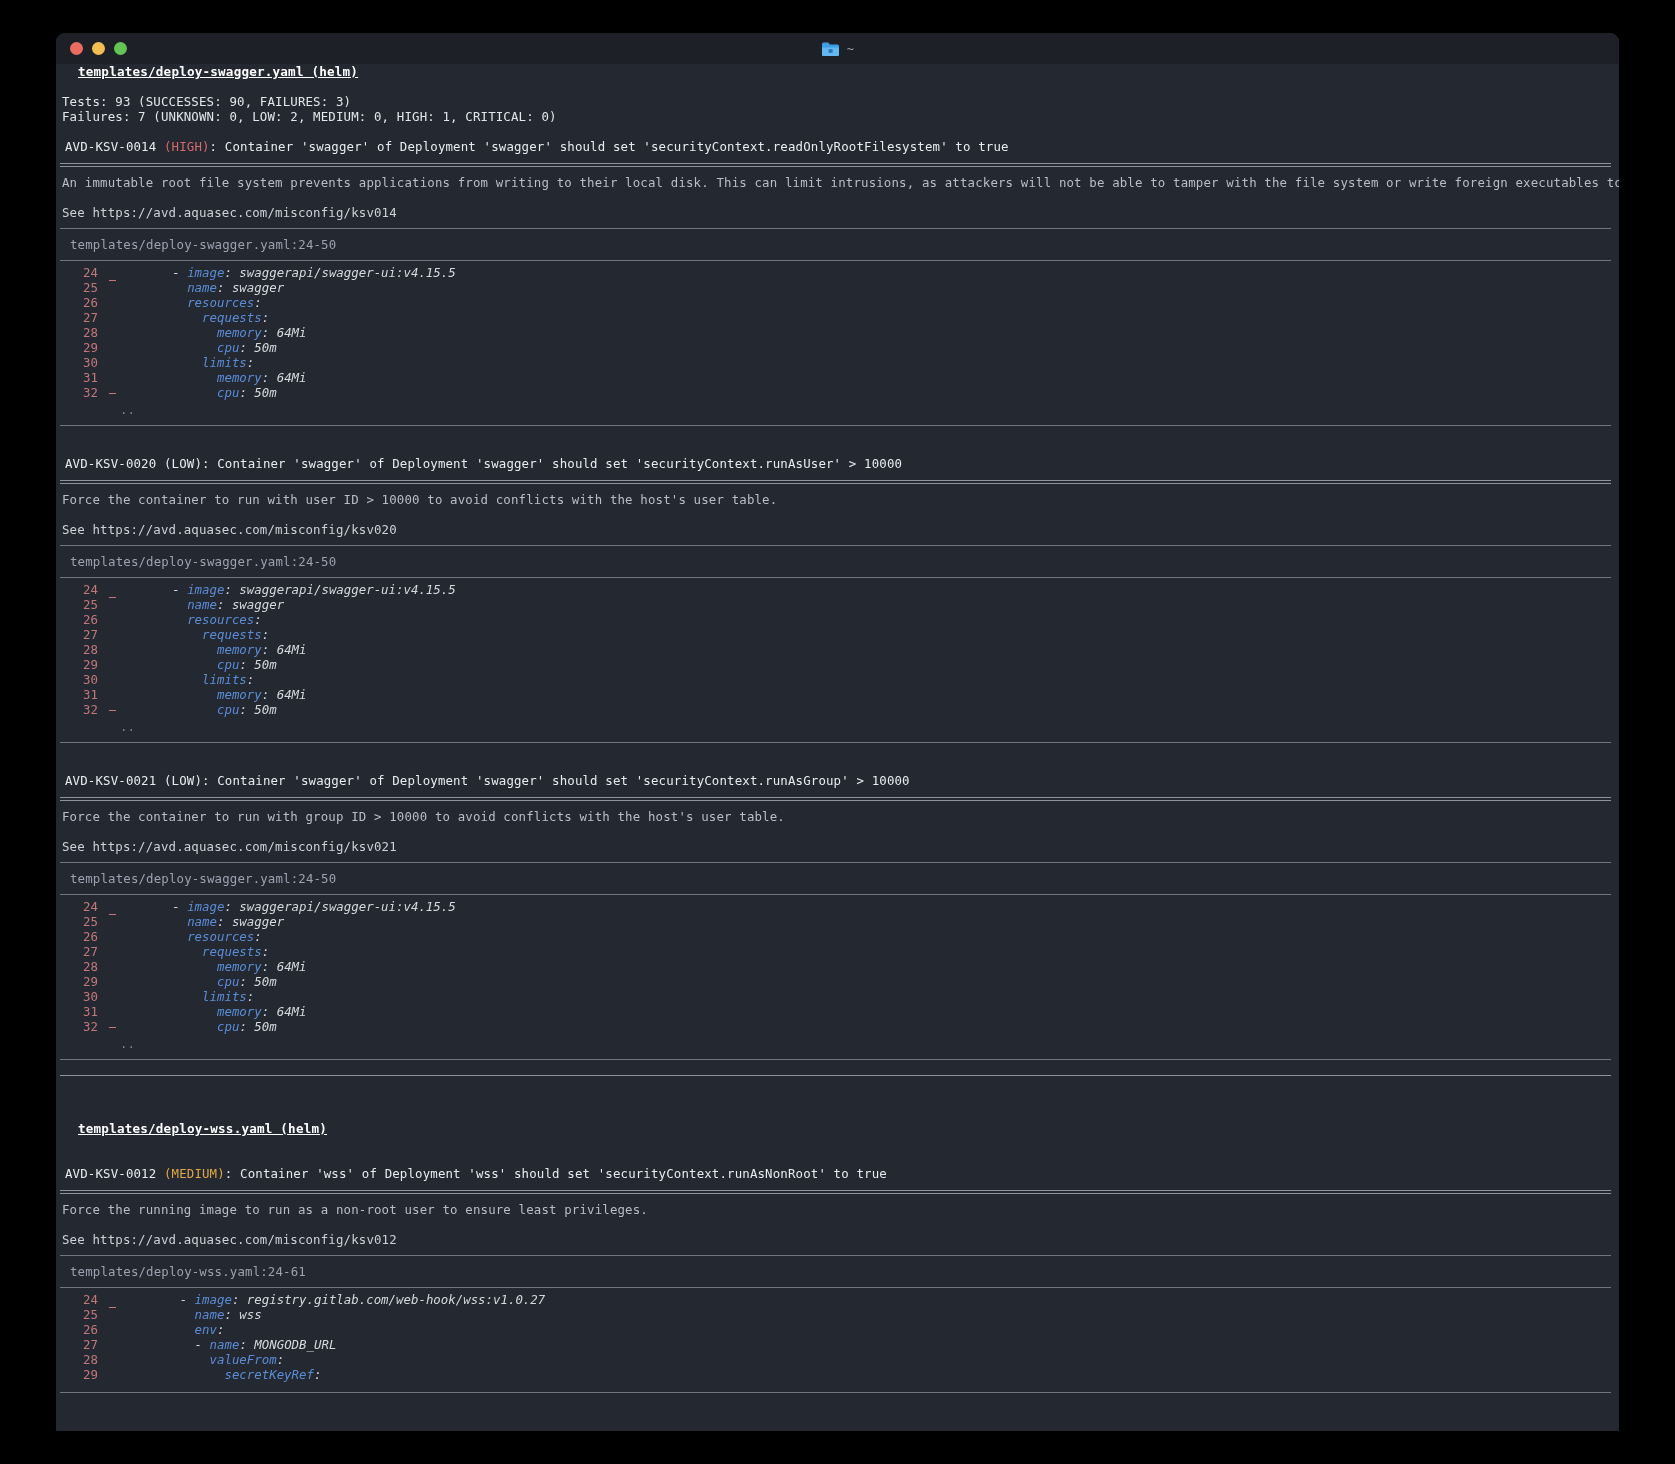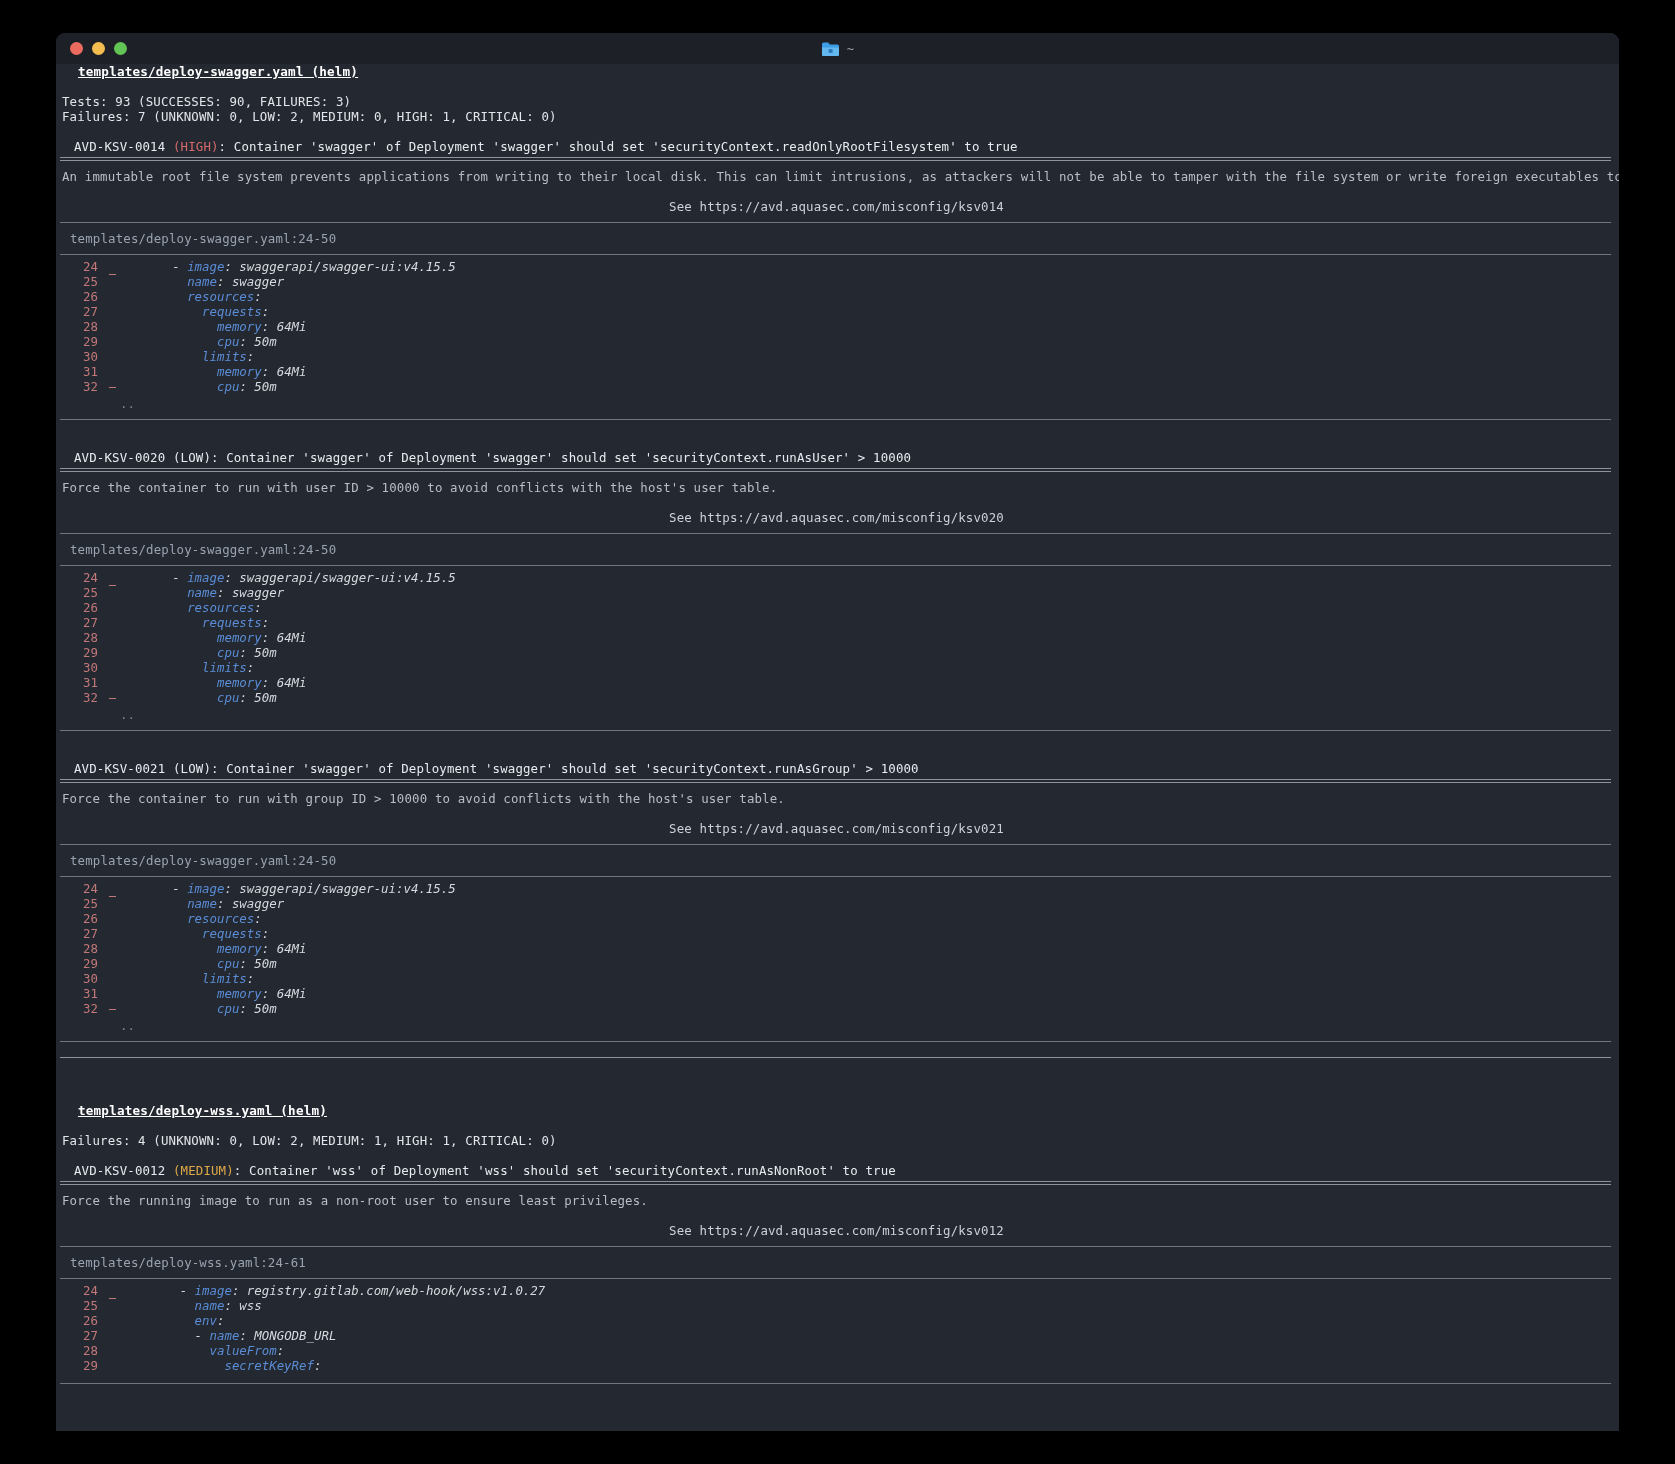--- a/index.html
+++ b/index.html
@@ -114,23 +114,23 @@
     color: #e3e6ea;
     white-space: pre;
     margin-left: 2px;
     letter-spacing: 0.15px;
   }
 
   
   .finding-title {
     color: #e8ebef;
     white-space: pre;
-    margin-left: 14px;
-    letter-spacing: 0.15px;
-    padding-bottom: 2px;
+    margin-left: 5px;
+    letter-spacing: 0.15px;
+    padding-bottom: 8px;
   }
 
   
   .rule-double {
     border-top: 1px solid #8e949e;
     border-bottom: 1px solid #8e949e;
     height: 2px;
     box-sizing: content-box;
     margin: 1px 0 0 0;
   }
@@ -149,21 +149,20 @@
     color: #b9bec6;
     white-space: pre;
     margin-left: 2px;
     letter-spacing: 0.15px;
   }
   .see {
     color: #cdd2d8;
     white-space: pre;
     margin-left: 2px;
     letter-spacing: 0.15px;
-    text-align: center;
   }
   .filepath {
     color: #9aa3b0;
     white-space: pre;
     margin-left: 10px;
     letter-spacing: 0.15px;
   }
 
   
   .code {
@@ -324,21 +323,20 @@
           <div class="dots">..</div>
           <div class="blank-sm"></div>
           <div class="rule-thin"></div>
           <div class="blank"></div>
           <div class="rule-single"></div>
           <div class="blank"></div>
           <div class="blank"></div>
           <div class="blank"></div>
           <div><span class="file-heading">templates/deploy-wss.yaml (helm)</span></div>
           <div class="blank"></div>
-          <div class="summary-line">Failures: 4 (UNKNOWN: 0, LOW: 2, MEDIUM: 1, HIGH: 1, CRITICAL: 0)</div>
           <div class="blank"></div>
           <div class="finding-title"><span>AVD-KSV-0012 </span><span style="color: rgb(223, 168, 70);">(MEDIUM)</span><span>: Container 'wss' of Deployment 'wss' should set 'securityContext.runAsNonRoot' to true</span></div>
           <div class="rule-double"></div>
           <div class="blank-sm"></div>
           <div class="desc">Force the running image to run as a non-root user to ensure least privileges.</div>
           <div class="blank"></div>
           <div class="see">See https://avd.aquasec.com/misconfig/ksv012</div>
           <div class="blank-sm"></div>
           <div class="rule-thin"></div>
           <div class="blank-sm"></div>

